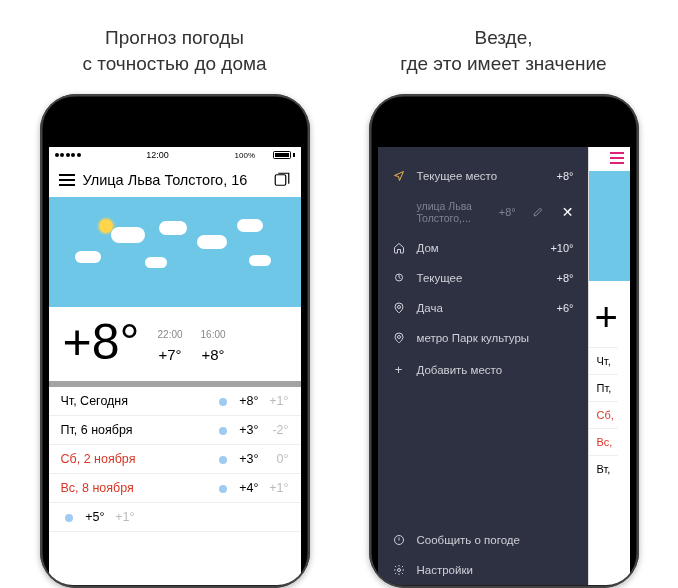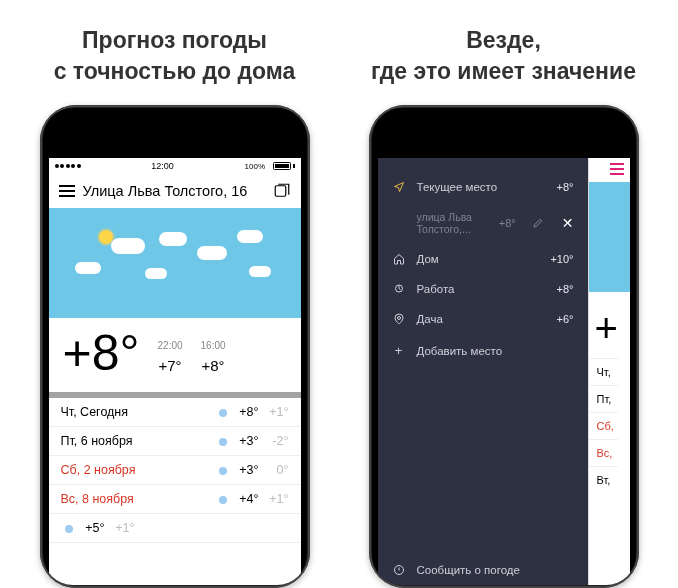--- a/index.html
+++ b/index.html
@@ -7,21 +7,21 @@
   font-family: -apple-system, 'Helvetica Neue', Arial, sans-serif;
   background: #fff;
   width: 678px;
   height: 588px;
   overflow: hidden;
   display: flex;
   gap: 40px;
   padding: 0 30px;
 }
 .panel { flex: 1; display: flex; flex-direction: column; align-items: center; }
-.caption { text-align: center; font-size: 23px; color: #333; margin: 25px 0 18px; line-height: 1.35; font-weight: 700; }
+.caption { text-align: center; font-size: 19px; color: #333; margin: 25px 0 18px; line-height: 1.35; font-weight: 400; }
 .phone {
   width: 270px;
   height: 520px;
   background: #222;
   border-radius: 36px;
   padding: 3px;
   position: relative;
   box-shadow: inset 0 0 0 2px #444, 0 2px 6px rgba(0,0,0,.3);
 }
 .phone-inner {
@@ -122,21 +122,21 @@
         <div class="statusbar">
           <div class="dots">
             <span class="dot"></span>
               <span class="dot"></span>
               <span class="dot"></span>
               <span class="dot"></span>
               <span class="dot"></span>
           </div>
           <span>12:00</span>
           <div class="battery">
-            <span style="font-size:8px;margin-right:6px">100%</span>
+            <span style="font-size:8px;margin-right:16px">100%</span>
             <div class="batt-body">
                 <div class="batt-fill"></div>
               </div>
               <div class="batt-nub"></div>
           </div>
         </div>
         <div class="header">
           <div class="hamburger">
               <span></span>
               <span></span>
@@ -250,47 +250,66 @@
     <span class="dlbl">Дом</span>
     <span class="dtmp">+10°</span>
                 </div>
                 <div class="drow">
                   <span class="dicon">
                     <svg width="12" height="12" viewBox="0 0 24 24" fill="none" stroke="#cfd0d8" stroke-width="2">
                       <circle cx="12" cy="11" r="7"></circle>
                       <path d="M12 5v6l3 2"></path>
                     </svg>
                   </span>
-    <span class="dlbl">Работа</span>
+    <span class="dlbl">Текущее</span>
     <span class="dtmp">+8°</span>
                 </div>
                 <div class="drow">
                   <span class="dicon">
                     <svg width="12" height="12" viewBox="0 0 24 24" fill="none" stroke="#cfd0d8" stroke-width="2">
                       <circle cx="12" cy="10" r="3"></circle>
                       <path d="M12 2a8 8 0 018 8c0 5-8 12-8 12S4 15 4 10a8 8 0 018-8z"></path>
                     </svg>
                   </span>
     <span class="dlbl">Дача</span>
     <span class="dtmp">+6°</span>
                 </div>
+                <div class="drow">
+                  <span class="dicon">
+                    <svg width="12" height="12" viewBox="0 0 24 24" fill="none" stroke="#cfd0d8" stroke-width="2">
+                      <circle cx="12" cy="10" r="3"></circle>
+                      <path d="M12 2a8 8 0 018 8c0 5-8 12-8 12S4 15 4 10a8 8 0 018-8z"></path>
+                    </svg>
+                  </span>
+    <span class="dlbl">метро Парк культуры</span>
+    <span class="dtmp"></span>
+                </div>
               </div>
             <div class="drow">
               <span class="dicon" style="color:#cfd0d8;font-size:13px">+</span>
               <span class="dlbl">Добавить место</span>
             </div>
             <div class="spacer"></div>
             <div class="drow">
               <span class="dicon">
                 <svg width="12" height="12" viewBox="0 0 24 24" fill="none" stroke="#cfd0d8" stroke-width="2">
                     <circle cx="12" cy="12" r="9"></circle>
                     <path d="M12 7v6M12 16h.01"></path>
                   </svg>
               </span>
               <span class="dlbl">Сообщить о погоде</span>
+            </div>
+            <div class="drow">
+              <span class="dicon">
+                <svg width="12" height="12" viewBox="0 0 24 24" fill="none" stroke="#cfd0d8" stroke-width="2">
+                    <circle cx="12" cy="12" r="3"></circle>
+                    <path d="M12 2v3M12 19v3M4.2 4.2l2.1 2.1M17.7 17.7l2.1 2.1M2 12h3M19 12h3M4.2 19.8l2.1-2.1M17.7 6.3l2.1-2.1"></path>
+                  </svg>
+              </span>
+              <span class="dlbl">Настройки</span>
             </div>
           </div>
           <div class="preview">
             <div class="hambr">
                 <span></span>
                 <span></span>
                 <span></span>
               </div>
             <div class="sky2"></div>
             <div class="bigplus">+</div>

